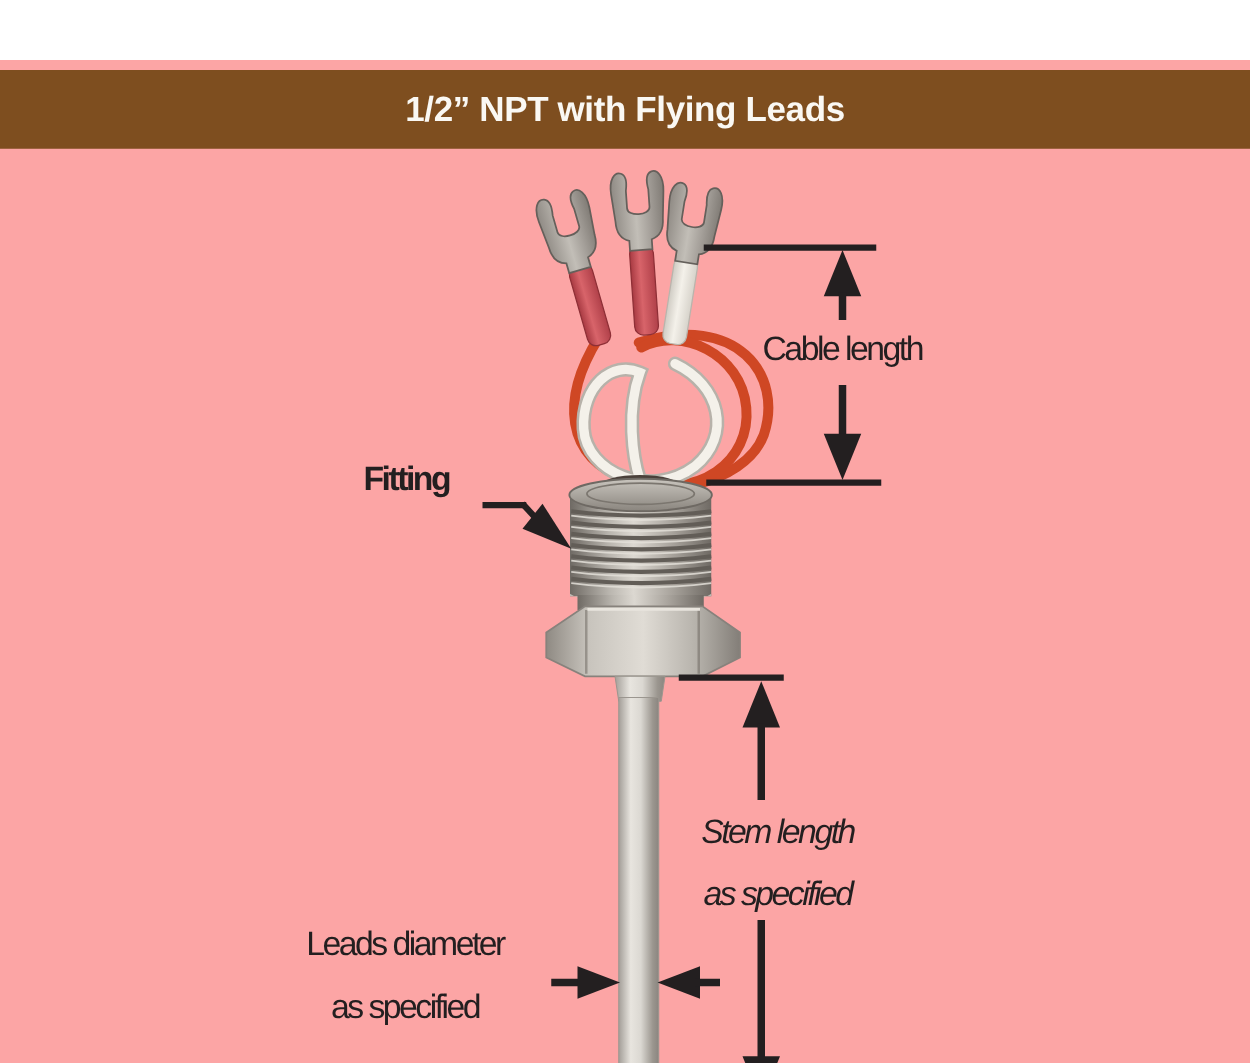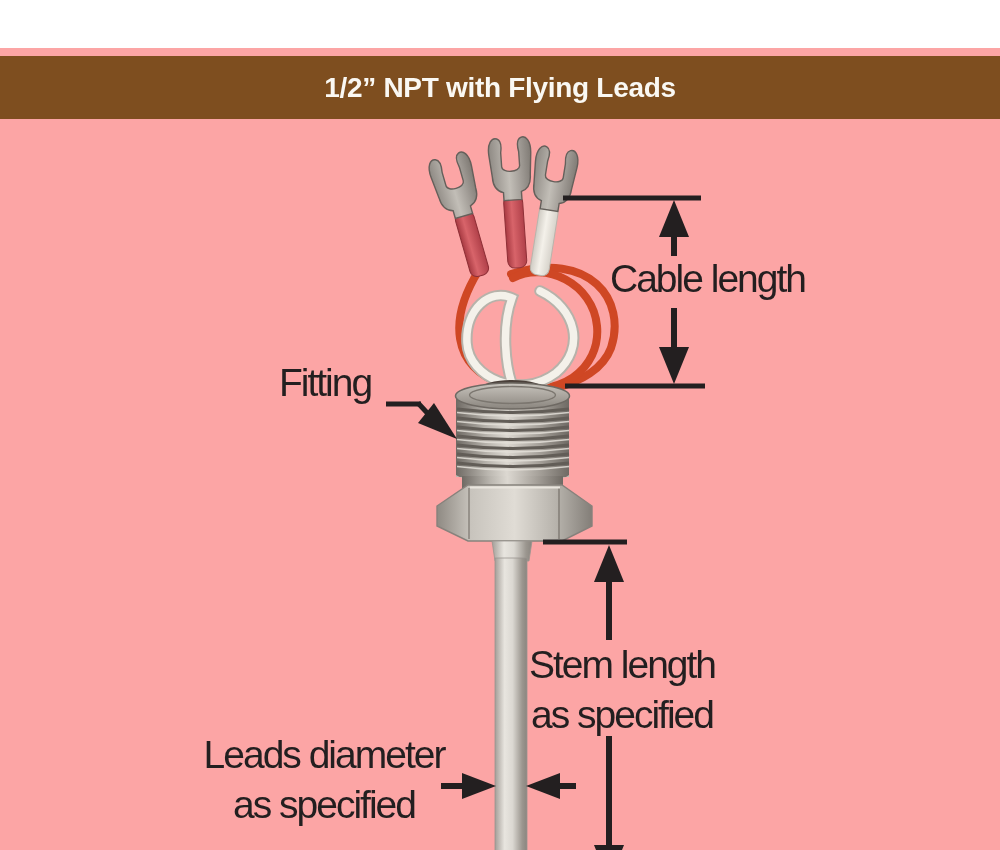--- a/index.html
+++ b/index.html
@@ -20,26 +20,26 @@
     background:var(--header-bg);
     display:flex;align-items:center;justify-content:center;z-index:4;
   }
   .header-bar span{
     color:var(--header-text);font-size:28px;font-weight:bold;letter-spacing:-.3px;
   }
   .diagram{position:absolute;left:0;top:0;width:1000px;height:850px;}
   svg.art{position:absolute;left:0;top:0;z-index:1;}
   .label{
     position:absolute;z-index:3;color:var(--annotation);
-    font-size:39px;letter-spacing:-2px;line-height:50px;
+    font-size:27px;letter-spacing:-2px;line-height:50px;
   }
   .label span{display:block;}
   .lbl-cable{left:610px;top:209px;white-space:nowrap;line-height:44px;}
-  .lbl-fitting{left:243px;top:309px;width:164px;text-align:center;line-height:52px;}
-  .lbl-stemlen{left:523px;top:592px;width:198px;text-align:center;}
+  .lbl-fitting{left:243px;top:309px;width:164px;text-align:center;line-height:52px;font-weight:bold;}
+  .lbl-stemlen{left:523px;top:592px;width:198px;text-align:center;font-style:italic;}
   .lbl-stemdia{left:203px;top:682px;width:242px;text-align:center;}
   .dim{stroke:var(--annotation);fill:none;}
   .dim-fill{fill:var(--annotation);stroke:none;}
   .wire-red{stroke:var(--wire-red);fill:none;stroke-linecap:round;}
   .wire-white-out{stroke:#B7B2AA;fill:none;stroke-linecap:round;}
   .wire-white-in{stroke:var(--wire-white);fill:none;stroke-linecap:round;}
 </style>
 </head>
 <body>
 

